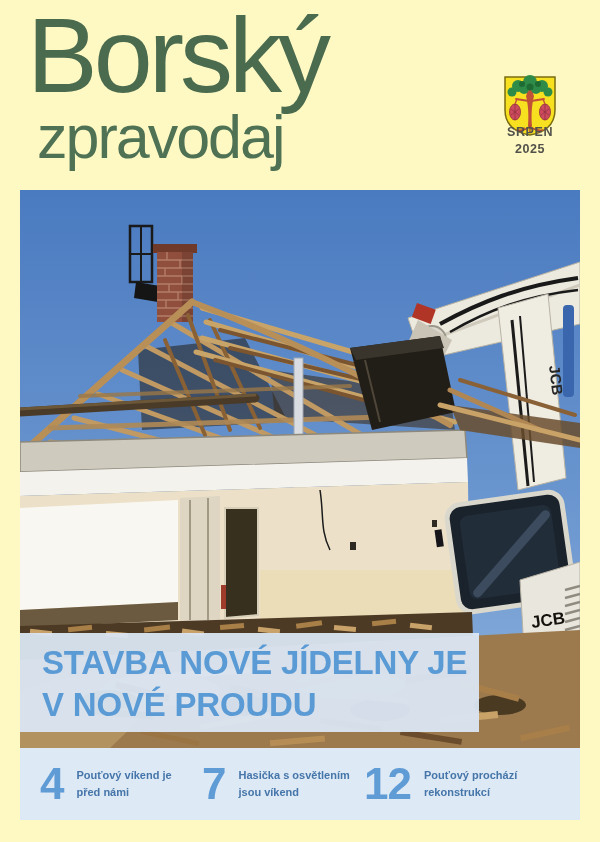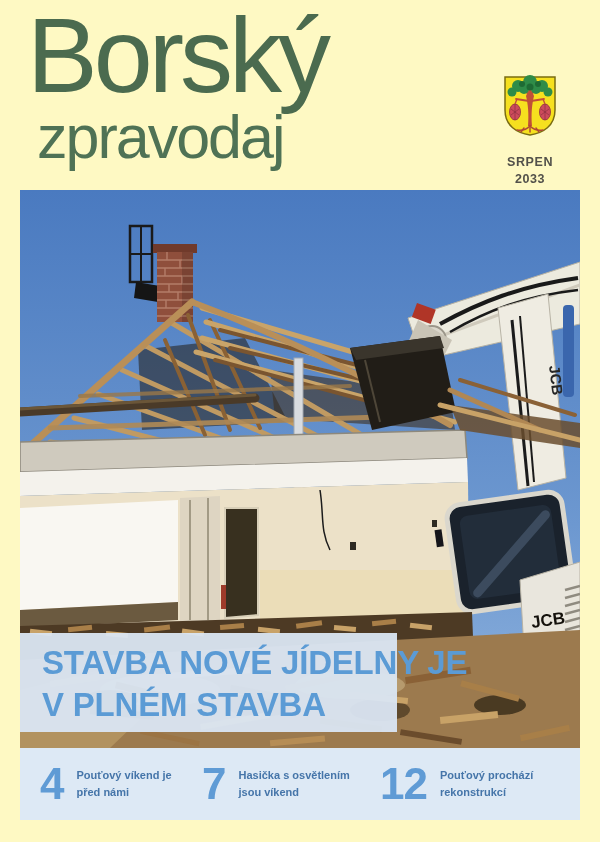--- a/index.html
+++ b/index.html
@@ -13,28 +13,28 @@
     font-size:106px;line-height:1.0;font-weight:500;letter-spacing:-4px;
     color:#4b6b4f;
   }
   .masthead-subtitle{
     position:absolute;left:29px;top:99px;margin:8px;
     font-size:61px;line-height:1.0;font-weight:400;letter-spacing:-2px;
     color:#4f7255;
   }
   .crest{position:absolute;left:502px;top:74px;width:56px;height:64px;}
   .issue-date{
-    position:absolute;left:494px;top:154px;width:72px;text-align:center;
+    position:absolute;left:494px;top:124px;width:72px;text-align:center;
     font-size:12.5px;font-weight:700;letter-spacing:.6px;line-height:17px;color:#52514a;
   }
   
   .photo-wrap{position:absolute;left:20px;top:190px;width:560px;height:558px;overflow:hidden;}
   
   .headline-box{
-    position:absolute;left:20px;top:633px;width:377px;height:99px;
+    position:absolute;left:20px;top:633px;width:459px;height:99px;
     background:rgba(218,230,243,.95);
     box-sizing:border-box;padding:9px 0 4px 22px;
   }
   .headline-box .hl{
     display:block;font-size:33px;font-weight:700;letter-spacing:-.2px;
     line-height:42px;color:#5b9bd5;white-space:nowrap;
   }
   
   .teaser-bar{
     position:absolute;left:20px;top:748px;width:560px;height:72px;
@@ -42,21 +42,21 @@
   }
   .teaser{
     position:absolute;top:0;height:72px;display:flex;align-items:center;gap:13px;
   }
   .teaser-num{
     font-size:44px;font-weight:700;color:#5f9bd5;letter-spacing:-1px;line-height:1;
   }
   .teaser-label{
     font-size:11px;font-weight:700;color:#4575a9;line-height:17px;
   }
-  .t1{left:20px;} .t2{left:182px;} .t3{left:360px;}
+  .t1{left:20px;} .t2{left:182px;} .t3{left:344px;}
 </style>
 </head>
 <body>
 
 <div id="page">
 
   <h1 class="masthead-title">Borský</h1>
   <div class="masthead-subtitle">zpravodaj</div>
 
   <svg class="crest" viewBox="0 0 56 64" aria-hidden="true">
@@ -95,21 +95,21 @@
           <path d="M28,52 C32,56 36,57 41,56"></path>
           <path d="M28,52 L28,58"></path>
         <path d="M22,54 L19,58"></path>
           <path d="M34,54 L37,58"></path>
       </g>
     </g>
   </svg>
 
   <div class="issue-date">
     <div>SRPEN</div>
-    <div>2033</div>
+    <div>2025</div>
   </div>
 
   <div class="photo-wrap">
     <svg width="560" height="558" viewBox="0 0 560 558" aria-hidden="true">
       <defs>
         <linearGradient id="sky" x1="0" y1="0" x2="0" y2="1">
           <stop offset="0" stop-color="#4a7ac0"></stop>
           <stop offset=".6" stop-color="#6d98d0"></stop>
           <stop offset="1" stop-color="#8fb3de"></stop>
         </linearGradient>
@@ -296,21 +296,21 @@
           <rect x="250" y="548" width="55" height="6" fill="#b68d55" transform="rotate(-5 277 551)"></rect>
           <rect x="380" y="544" width="62" height="6" fill="#6b4c2c" transform="rotate(9 411 547)"></rect>
           <rect x="500" y="540" width="50" height="6" fill="#a87f48" transform="rotate(-12 525 543)"></rect>
         </g>
       </g>
     </svg>
   </div>
 
   <div class="headline-box">
     <span class="hl">STAVBA NOVÉ JÍDELNY JE</span>
-    <span class="hl">V PLNÉM STAVBA</span>
+    <span class="hl">V NOVÉ PROUDU</span>
   </div>
 
   <div class="teaser-bar">
     <div class="teaser t1">
       <span class="teaser-num">4</span>
       <span class="teaser-label">
         <span>Pouťový víkend je</span><br>
         <span>před námi</span>
       </span>
     </div>

